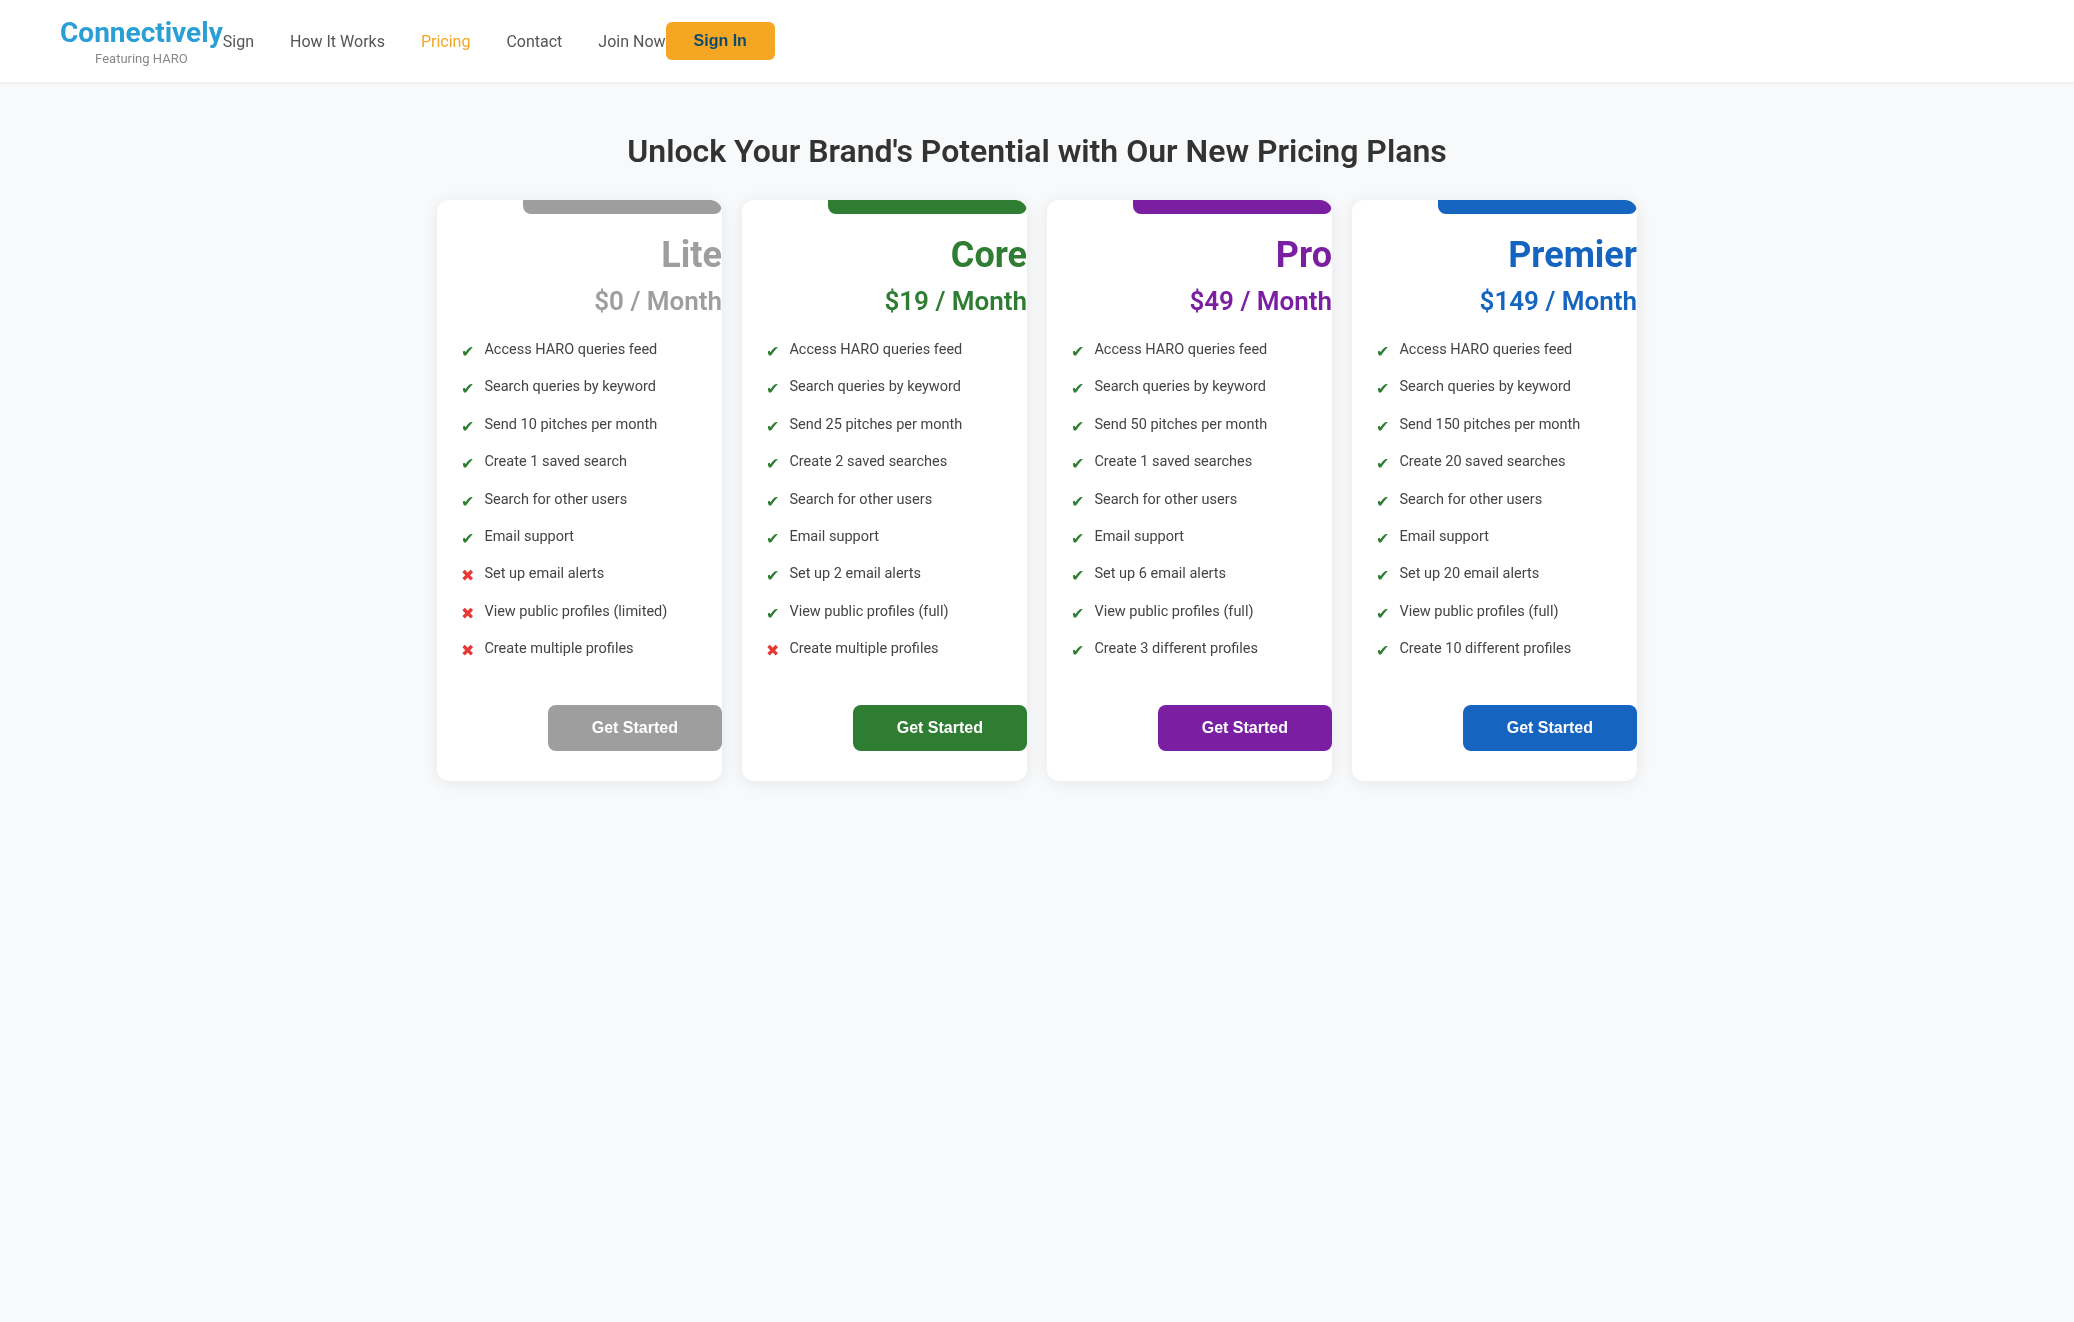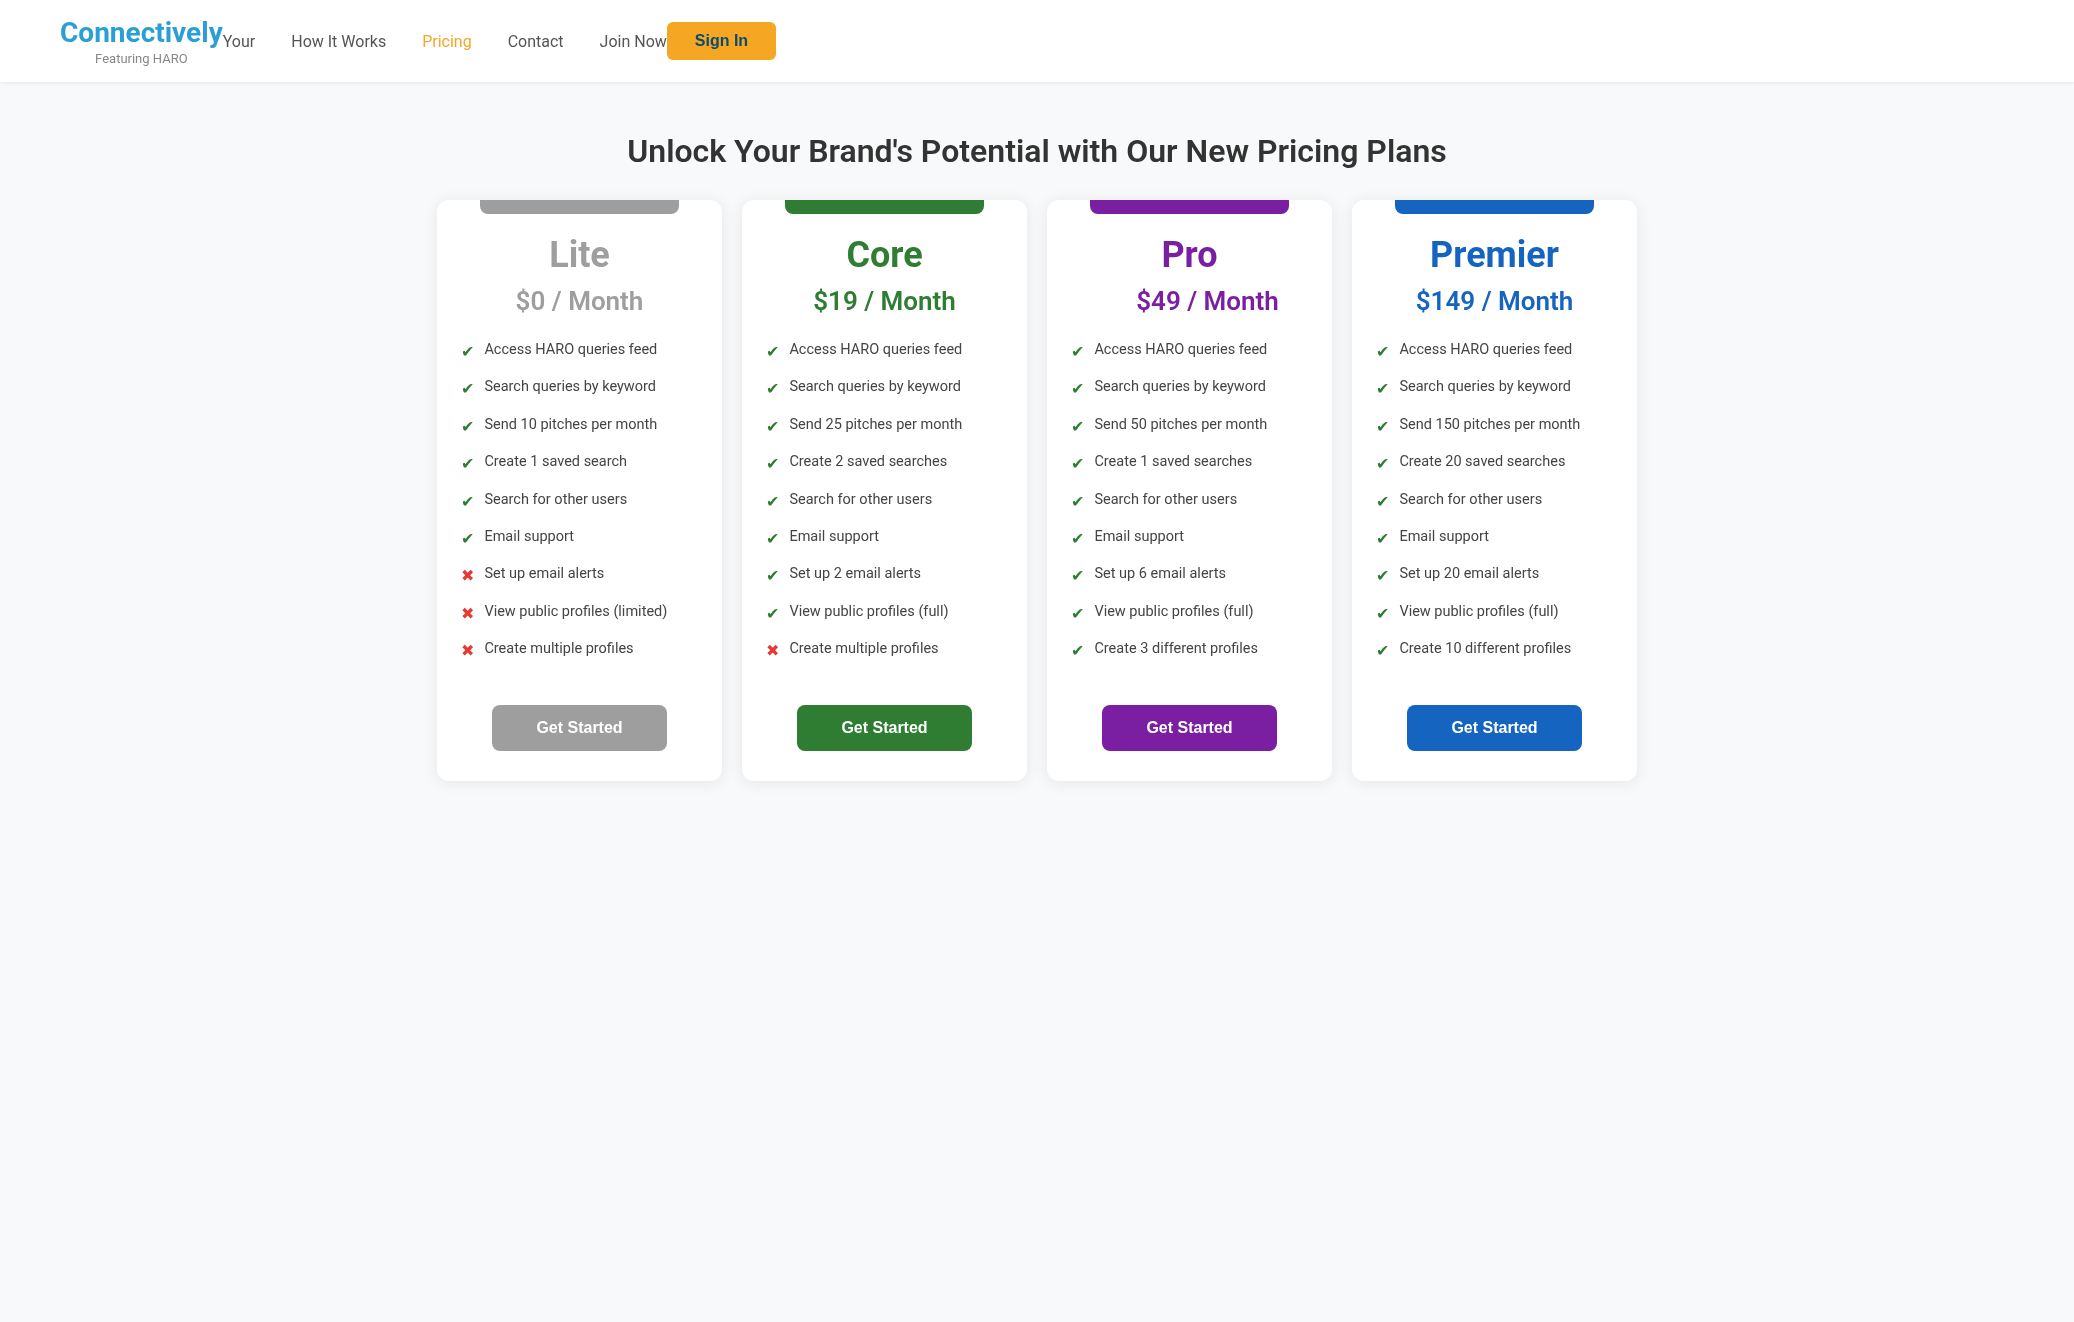--- a/index.html
+++ b/index.html
@@ -61,21 +61,21 @@
       padding: 0 40px 60px;
     }
 
     .pricing-card {
       background: #fff;
       border-radius: 12px;
       box-shadow: 0 2px 16px rgba(0,0,0,0.08);
       margin: 0 10px;
       display: flex;
       flex-direction: column;
-      align-items: center;
+      align-items: flex-end;
       overflow: hidden;
       position: relative;
       padding-bottom: 30px;
     }
 
     .card-top-bar {
       width: 70%;
       height: 14px;
       border-radius: 0 0 8px 8px;
       margin-bottom: 20px;
@@ -142,21 +142,21 @@
 </head>
 <body>
 
 <header>
   <div class="logo-wrap">
     <span class="logo-main">Connectively</span>
     <span class="logo-sub">Featuring HARO</span>
   </div>
   <nav>
 
-  <a class="nav-link">Your</a>
+  <a class="nav-link">Sign</a>
       <a class="nav-link">How It Works</a>
       <a class="nav-link active">Pricing</a>
       <a class="nav-link">Contact</a>
       <a class="nav-link">Join Now</a>
     </nav>
   <button class="btn-signin">Sign In</button>
 </header>
 
 <section class="page-title-section">
   <h1 class="page-title">Unlock Your Brand's Potential with Our New Pricing Plans</h1>

